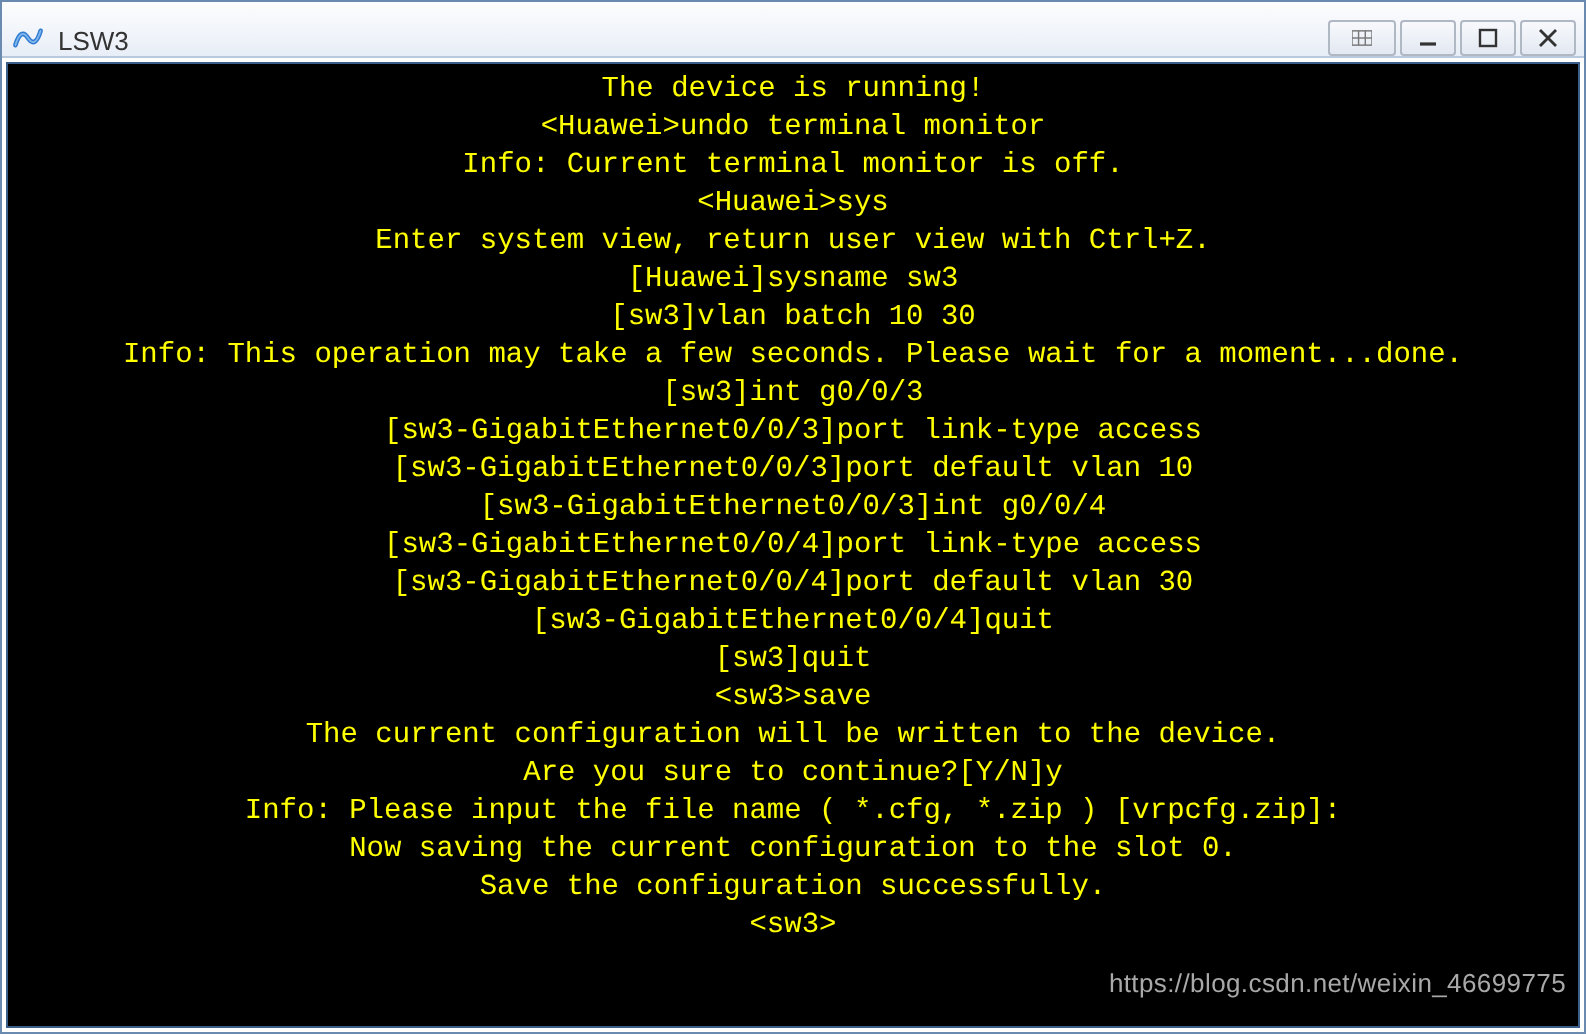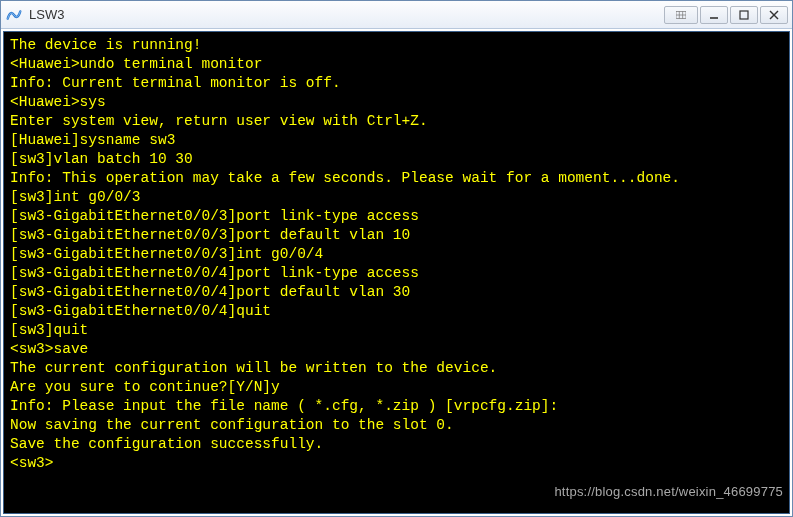--- a/index.html
+++ b/index.html
@@ -17,21 +17,21 @@
     border: 1px solid #6b8ab0;
     background: #fff;
     display: flex;
     flex-direction: column;
   }
   .titlebar {
     height: 28px;
     background: linear-gradient(#fdfdfe, #e8eef7);
     border-bottom: 1px solid #b8c8dd;
     display: flex;
-    align-items: center;
+    align-items: flex-end;
     padding: 0 4px;
   }
   .app-icon {
     width: 18px;
     height: 18px;
     margin-right: 6px;
     display: flex;
     align-items: center;
     justify-content: center;
   }
@@ -68,21 +68,21 @@
     border: 1px solid #3a5f8a;
     margin: 2px;
     padding: 4px 6px;
     overflow: hidden;
     font-family: "Courier New", monospace;
     font-size: 14.5px;
     line-height: 19px;
     color: #ffff00;
     white-space: pre;
   }
-  .terminal-line { display: block; }
+  .terminal-line { display: block; text-align: center; }
   .watermark {
     position: absolute;
     right: 10px;
     bottom: 18px;
     color: #a9a9a9;
     font-size: 13px;
     font-family: Arial, sans-serif;
     letter-spacing: 0.2px;
     pointer-events: none;
     margin-top: 42px;

